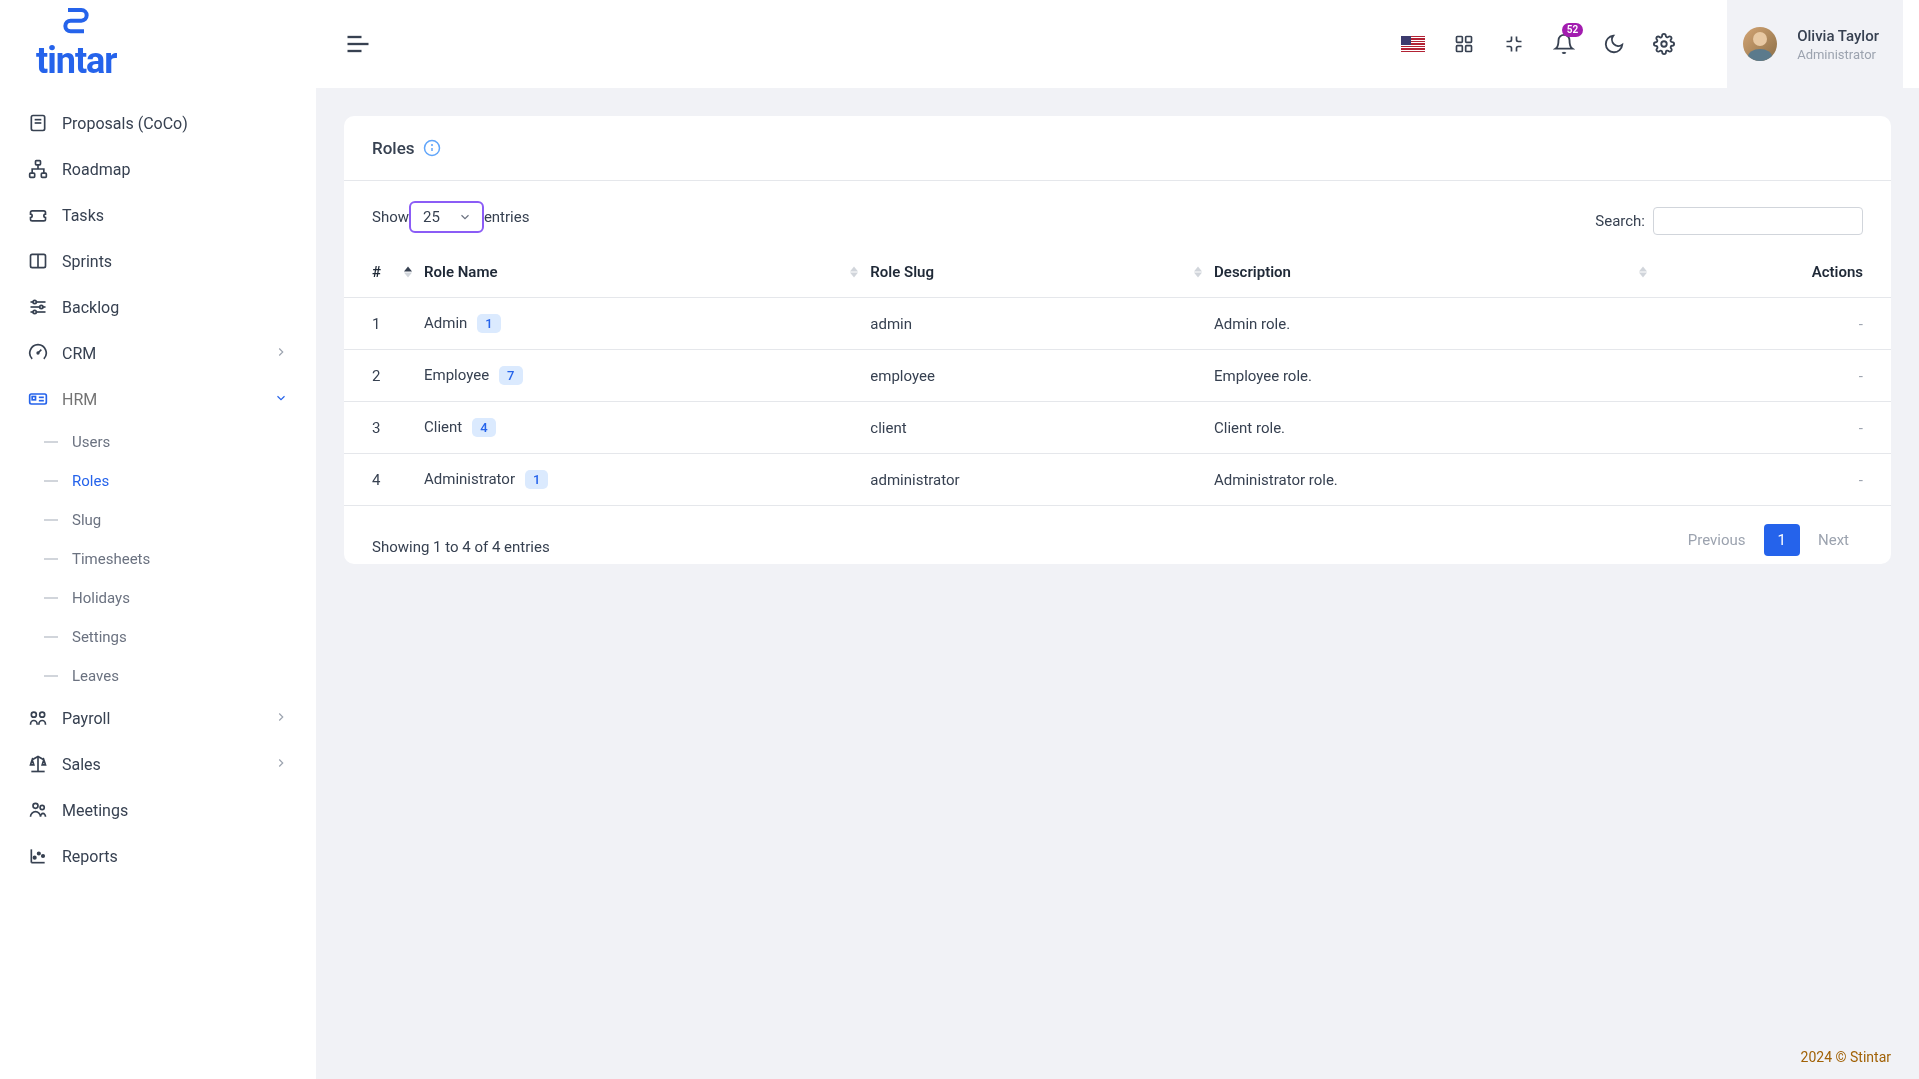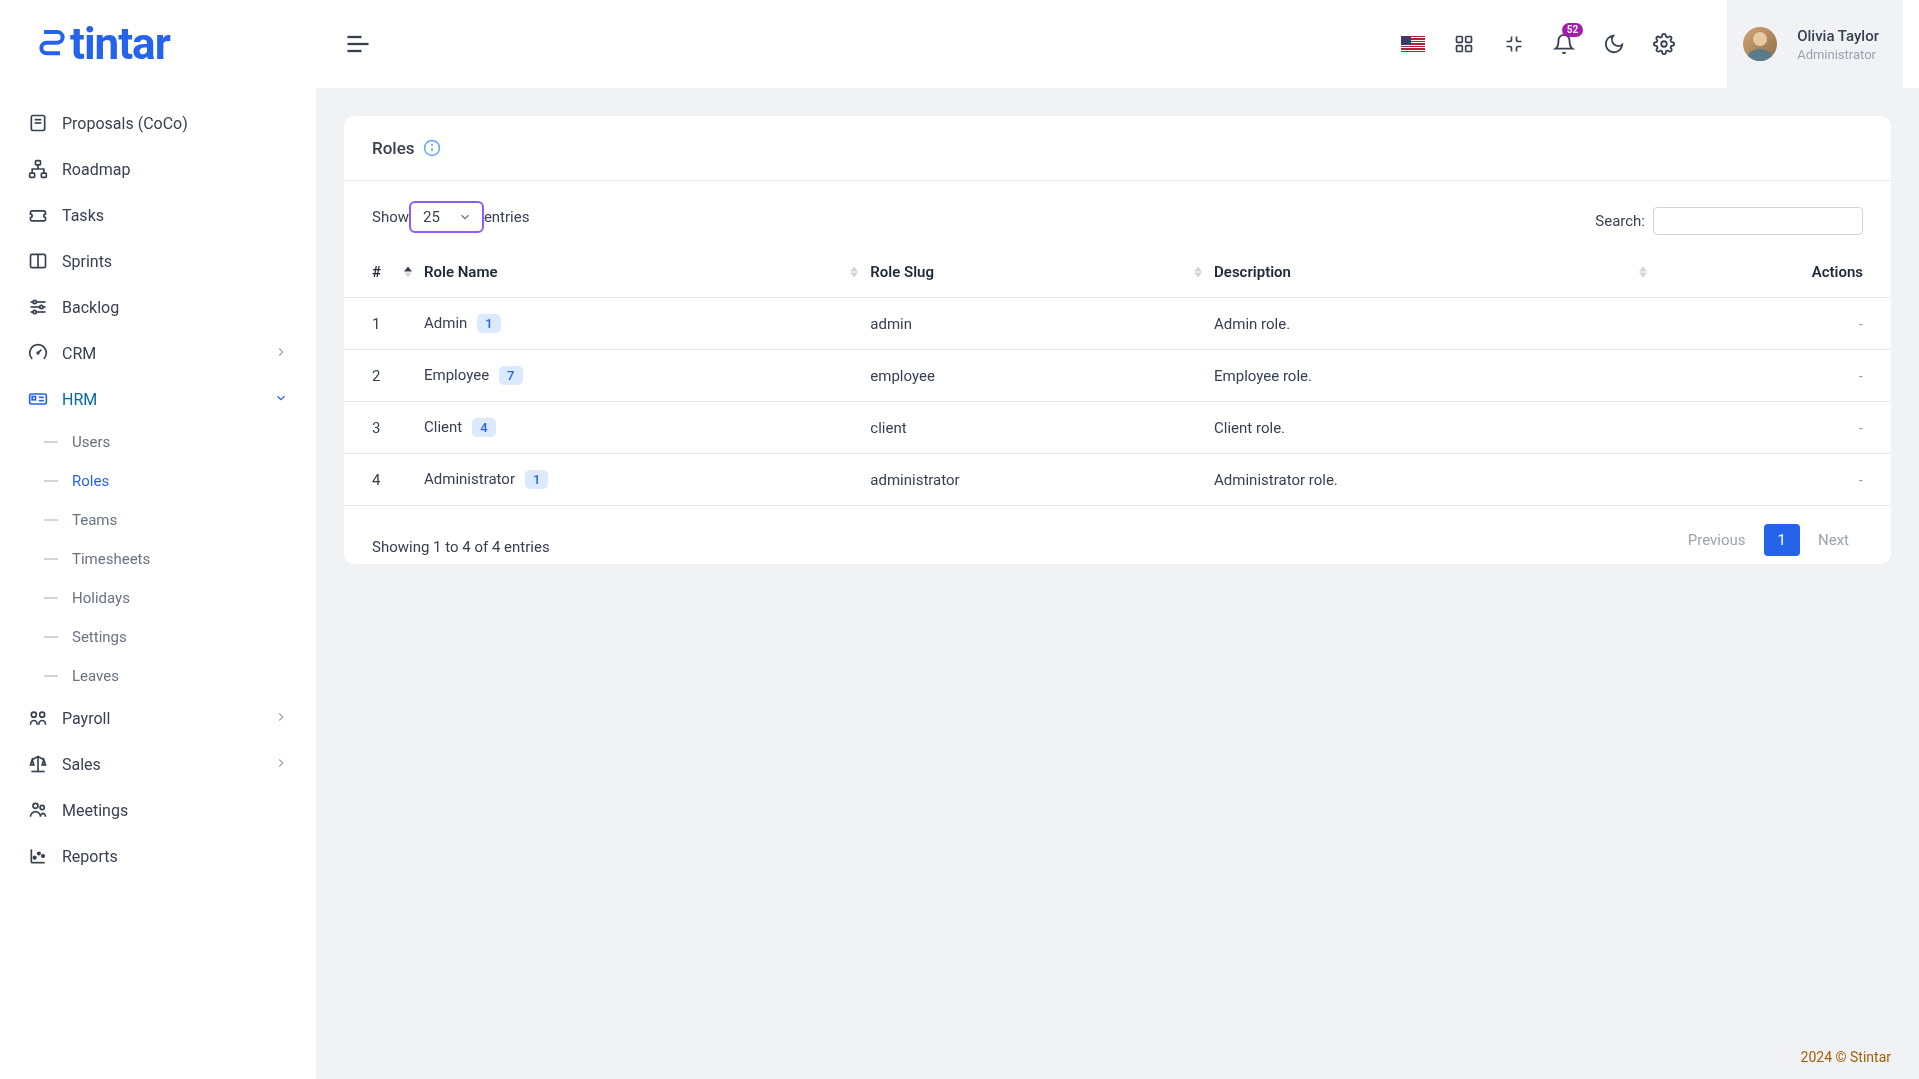--- a/index.html
+++ b/index.html
@@ -1,26 +1,26 @@
 <!DOCTYPE html>
 <html><head>
 <meta charset="utf-8">
 <style>
 * { margin:0; padding:0; box-sizing:border-box; }
 body { font-family:-apple-system,BlinkMacSystemFont,"Segoe UI",Roboto,sans-serif; font-size:14px; color:#374151; background:#f1f2f6; width:1919px; height:1079px; overflow:hidden; }
 .layout { display:flex; height:100%; }
 .sidebar { width:316px; background:#fff; display:flex; flex-direction:column; flex-shrink:0; }
 .logo-wrap { height:88px; display:flex; align-items:center; padding-left:36px; }
-.logo { font-size:44px; font-weight:700; color:#2563eb; letter-spacing:-1px; display:flex; align-items:center; gap:2px; }
+.logo { font-size:36px; font-weight:700; color:#2563eb; letter-spacing:-1px; display:flex; align-items:center; gap:2px;flex-direction:column; }
 .logo svg { width:32px; height:32px; }
 .nav { flex:1; padding:12px 12px 20px 12px; overflow-y:auto; }
 .nav-item { display:flex; align-items:center; gap:14px; padding:13px 16px; border-radius:8px; cursor:pointer; color:#374151; font-size:16px; }
 .nav-item .icon { width:20px; height:20px; display:flex; align-items:center; justify-content:center; color:#374151; flex-shrink:0; }
 .nav-item .chev { margin-left:auto; color:#9ca3af; }
-.nav-item.active { color:#0369a1; }
+.nav-item.active { color:#737373; }
 .nav-item.active .icon { color:#2563eb; }
 .nav-item.active .chev { color:#2563eb; }
 .sub-nav { padding-left:20px; }
 .sub-item { display:flex; align-items:center; gap:14px; padding:10.5px 12px; cursor:pointer; color:#6b7280; font-size:15px; }
 .sub-item .dash { width:14px; height:2px; background:#d1d5db; flex-shrink:0; }
 .sub-item.active { color:#2563eb; }
 .main { flex:1; display:flex; flex-direction:column; }
 .topbar { height:88px; background:#fff; display:flex; align-items:center; padding:0 16px 0 28px; }
 .hamburger { width:28px; height:28px; cursor:pointer; color:#374151; }
 .top-right { margin-left:auto; display:flex; align-items:center; gap:28px; }
@@ -162,21 +162,21 @@
         <div class="sub-item">
             <span class="dash"></span>
             <span>Users</span>
           </div>
         <div class="sub-item active">
             <span class="dash"></span>
             <span>Roles</span>
           </div>
         <div class="sub-item">
             <span class="dash"></span>
-            <span>Teams</span>
+            <span>Slug</span>
           </div>
         <div class="sub-item">
             <span class="dash"></span>
             <span>Timesheets</span>
           </div>
         <div class="sub-item">
             <span class="dash"></span>
             <span>Holidays</span>
           </div>
         <div class="sub-item">

